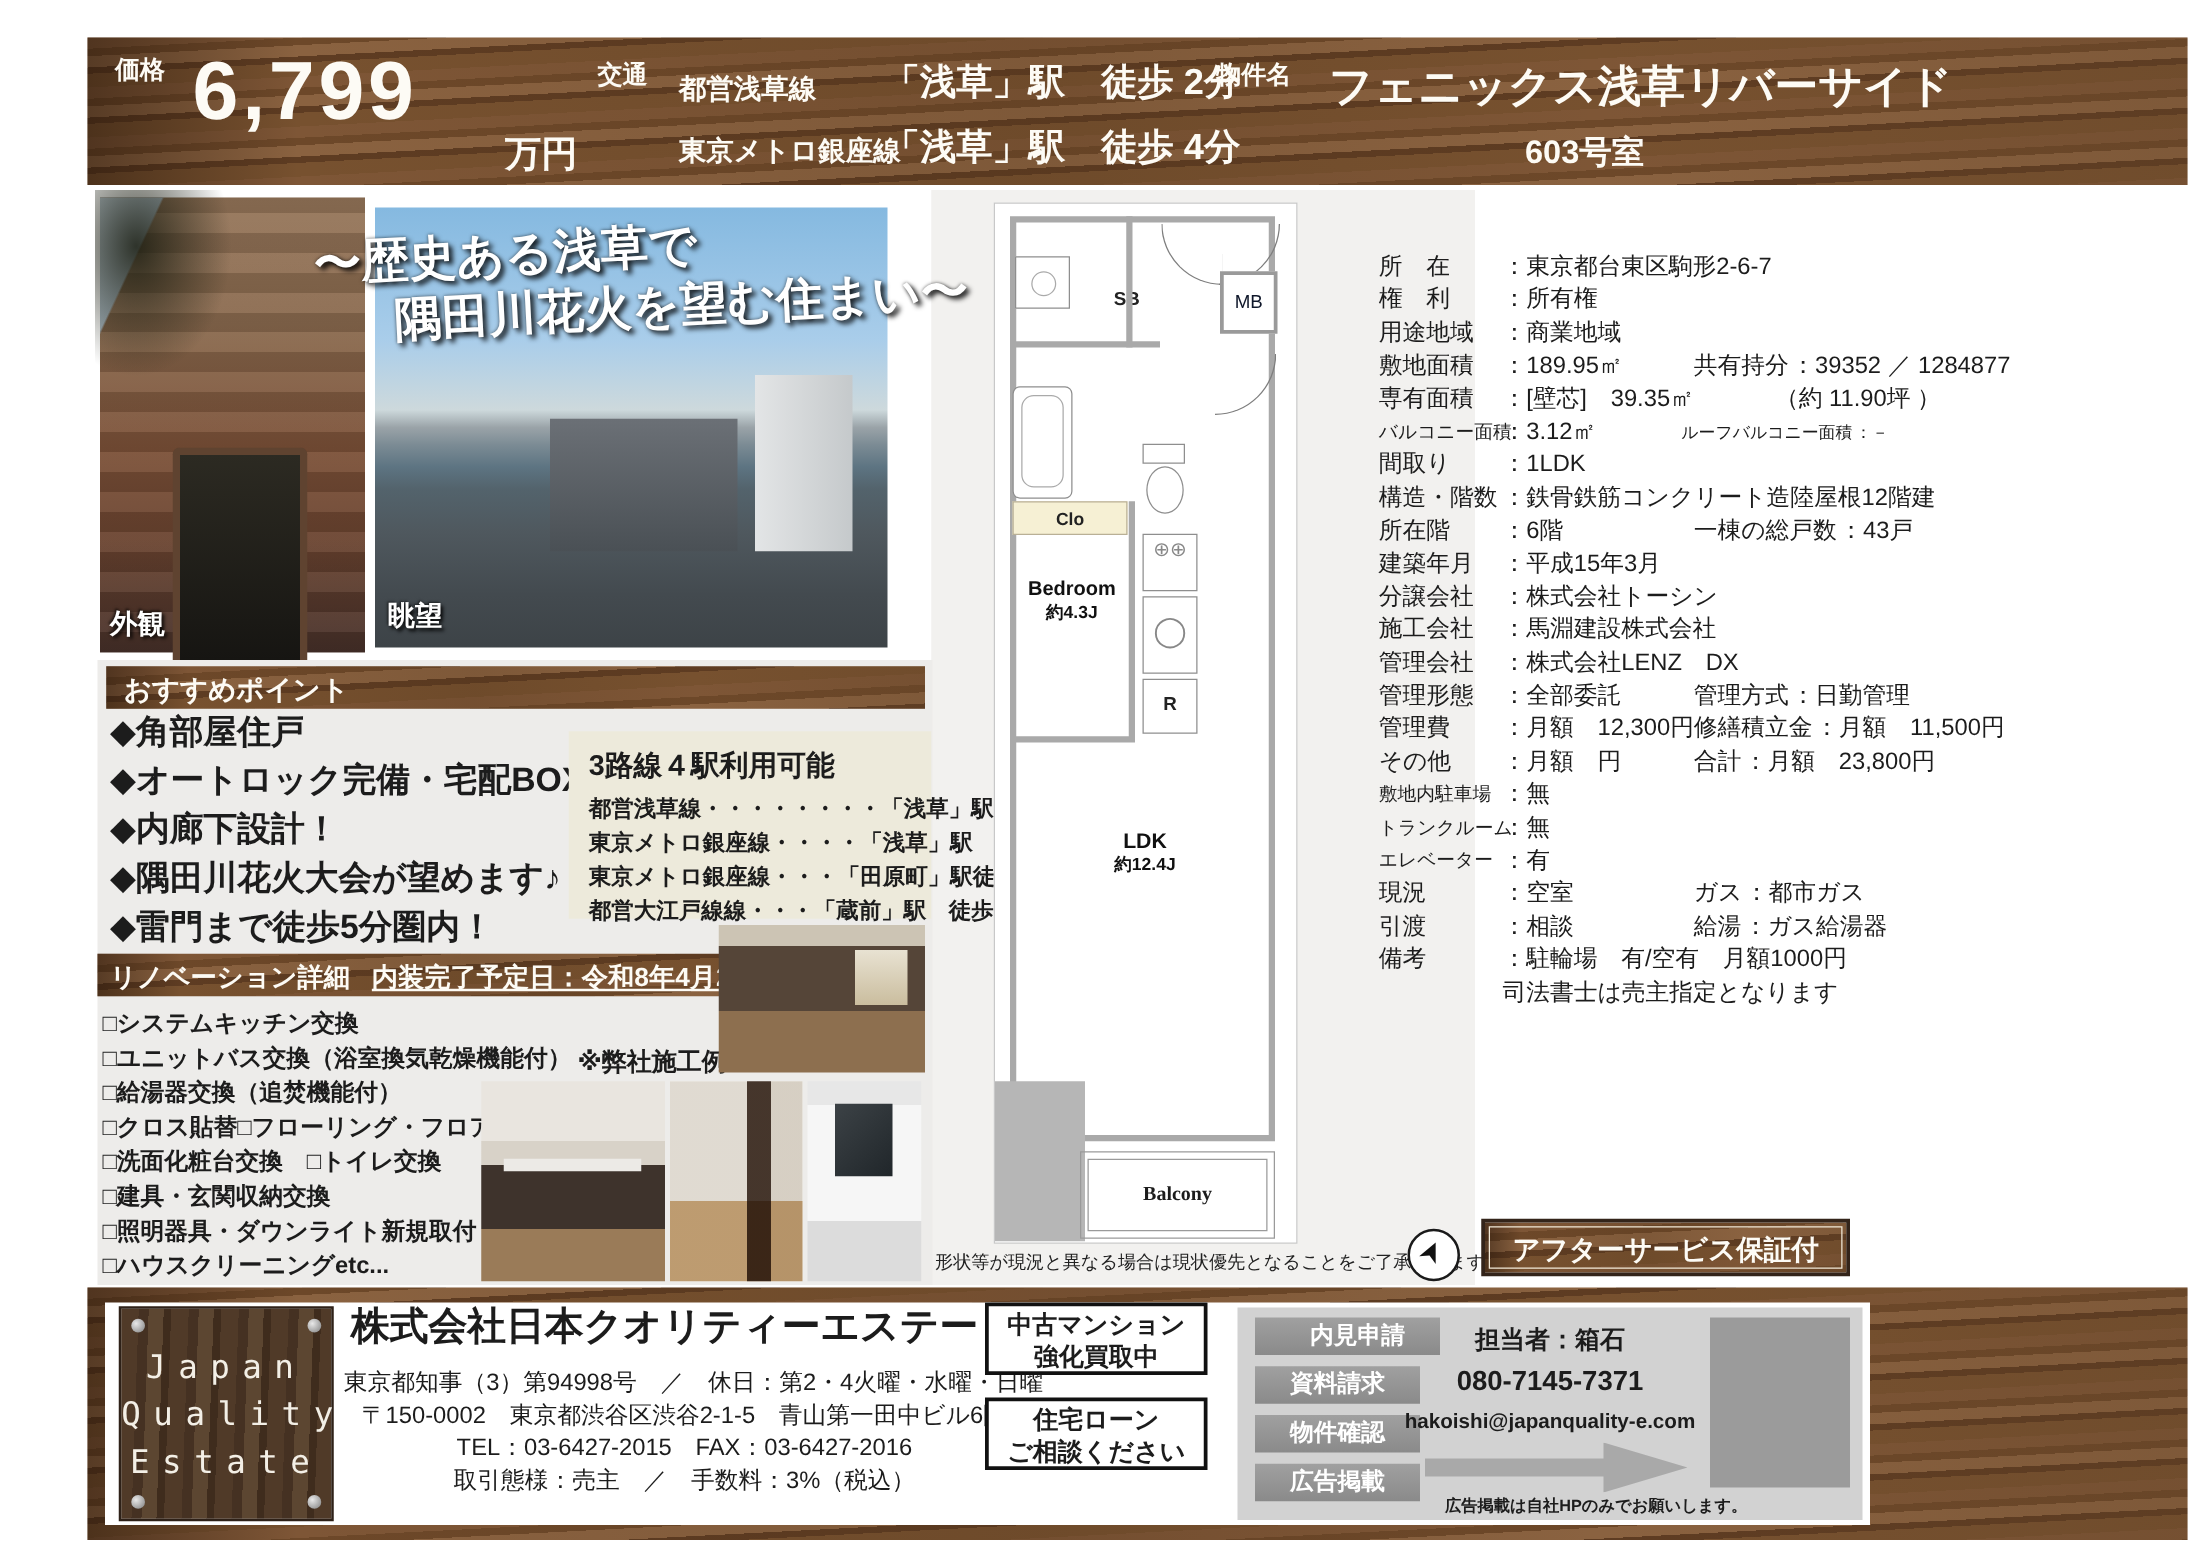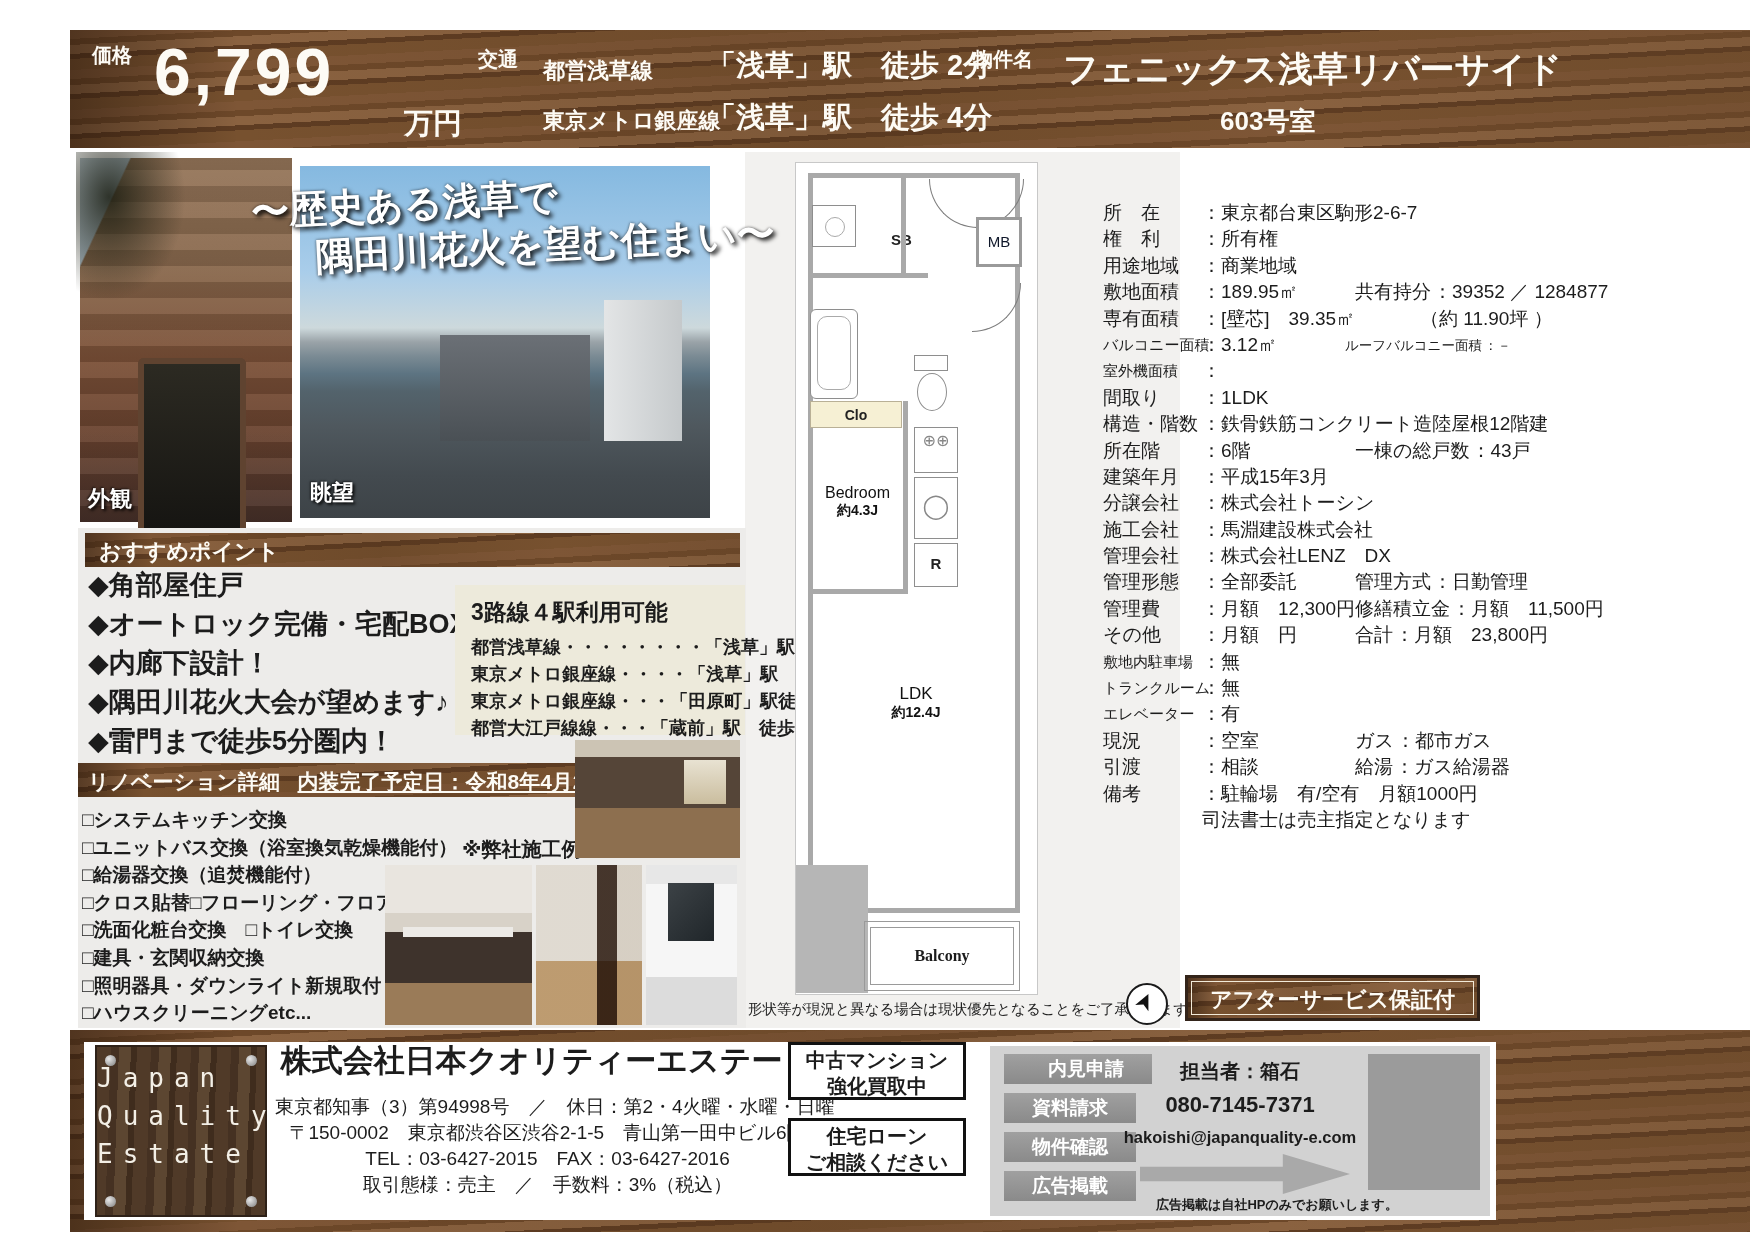--- a/index.html
+++ b/index.html
@@ -82,21 +82,21 @@
   .arc-r{border-right:1px solid #7d7d7d;border-bottom:1px solid #7d7d7d;border-radius:0 0 100% 0;}
   .fx{position:absolute;border:1.5px solid #8e8e8e;background:#fff;box-sizing:border-box;color:#888;text-align:center;}
   .mb-box{position:absolute;left:180px;top:54px;width:46px;height:50px;border:3px solid #9a9a9a;background:#fff;
     font-size:15px;font-weight:normal;color:#0f172a;text-align:center;line-height:44px;box-sizing:border-box;}
   .sb-label{position:absolute;left:95px;top:68px;font-size:15px;font-weight:bold;color:#222;}
   .bath-in{position:absolute;left:6px;top:6px;width:32px;height:72px;border:1px solid #aaa;border-radius:10px;}
   .toilet-bowl{position:absolute;left:121px;top:210px;width:28px;height:36px;border:1.5px solid #8e8e8e;border-radius:50%;background:#fff;}
   .clo{position:absolute;left:14px;top:238px;width:92px;height:27px;background:#f6f0d4;border:1px solid #b9b096;
     font-size:14px;font-weight:bold;color:#222;text-align:center;line-height:26px;box-sizing:border-box;}
   .room-lab{position:absolute;text-align:center;color:#111;}
-  .room-lab .big{font-size:16px;font-weight:normal;margin-top:21px;}
+  .room-lab .big{font-size:16px;font-weight:bold;}
   .room-lab .sm{font-size:14px;font-weight:bold;}
   .balc{position:absolute;left:68px;top:758px;width:156px;height:70px;border:1px solid #9a9a9a;box-sizing:border-box;}
   .balc-in{position:absolute;left:5px;top:5px;right:5px;bottom:5px;border:1px solid #9a9a9a;
     text-align:center;font-size:16px;font-weight:bold;font-family:"Liberation Serif","DejaVu Serif",serif;line-height:56px;}
   .grayblock{position:absolute;left:0px;top:702px;width:72px;height:128px;background:#b6b6b6;}
   .plan-note{left:748px;top:1000px;font-size:14.5px;color:#222;}
   
   .compass{left:1126px;top:983px;width:42px;height:42px;border:2.5px solid #1a1a1a;border-radius:50%;background:#fff;box-sizing:border-box;}
   .compass span{position:absolute;left:7px;top:3px;font-size:23px;color:#111;display:block;transform:rotate(-65deg);}
   .after{left:1185px;top:975px;width:295px;height:46px;border:3px solid #33241a;box-sizing:border-box;}
@@ -111,21 +111,21 @@
   .pair2{position:absolute;left:265px;display:flex;gap:2px;}
   .drow.s .dl{font-size:15px;top:4px;}
   .drow.s2 .dl{font-size:15px;top:4px;}
   .drow.s2 .pair2{left:255px;font-size:13.5px;padding-top:5px;}
   .drow.off .pair2{left:330px;}
   
   .ft{left:70px;top:1030px;width:1680px;height:202px;}
   .ft-white{position:absolute;left:14px;top:12px;width:1412px;height:178px;background:#fff;}
   .plaque{position:absolute;left:25px;top:15px;width:172px;height:172px;box-sizing:border-box;border:2px solid #2e2118;
     background:repeating-linear-gradient(92deg,#503a28 0 14px,#453122 14px 22px,#5c4631 22px 34px,#3f2c1d 34px 40px);
-    color:#f3efe6;padding-top:12px;}
+    color:#f3efe6;text-align:center;padding-top:28px;}
   .plaque div{font-size:26px;letter-spacing:10px;line-height:38px;font-family:"DejaVu Sans Mono","Liberation Mono",monospace;}
   .screw{position:absolute;width:11px;height:11px;border-radius:50%;background:radial-gradient(circle at 35% 35%,#e8e8e8,#7d7d7d);}
   .co{position:absolute;left:205px;top:10px;width:545px;text-align:center;}
   .co-name{font-size:31px;font-weight:800;margin-bottom:12px;white-space:nowrap;}
   .co-line{font-size:19px;line-height:26px;white-space:nowrap;}
   .fbox{position:absolute;width:178px;height:58px;border:3px solid #111;box-sizing:border-box;background:#fff;
     text-align:center;font-size:20px;font-weight:800;line-height:26px;padding-top:2px;}
   .fbox1{left:718px;top:12px;}
   .fbox2{left:718px;top:88px;}
   .gpanel{position:absolute;left:920px;top:16px;width:500px;height:170px;background:#d2d2d2;}
@@ -298,24 +298,20 @@
         </span>
       </div>
     <div class="drow s2">
         <span class="dl">バルコニー面積</span>
         <span class="dv">：3.12㎡</span>
         <span class="pair2">
           <span class="dl2">ルーフバルコニー面積</span>
           <span class="dv2">：－</span>
         </span>
       </div>
-    <div class="drow s">
-        <span class="dl">室外機面積</span>
-        <span class="dv">：</span>
-      </div>
     <div class="drow">
         <span class="dl">間取り</span>
         <span class="dv">：1LDK</span>
       </div>
     <div class="drow">
         <span class="dl">構造・階数</span>
         <span class="dv">：鉄骨鉄筋コンクリート造陸屋根12階建</span>
       </div>
     <div class="drow">
         <span class="dl">所在階</span>

